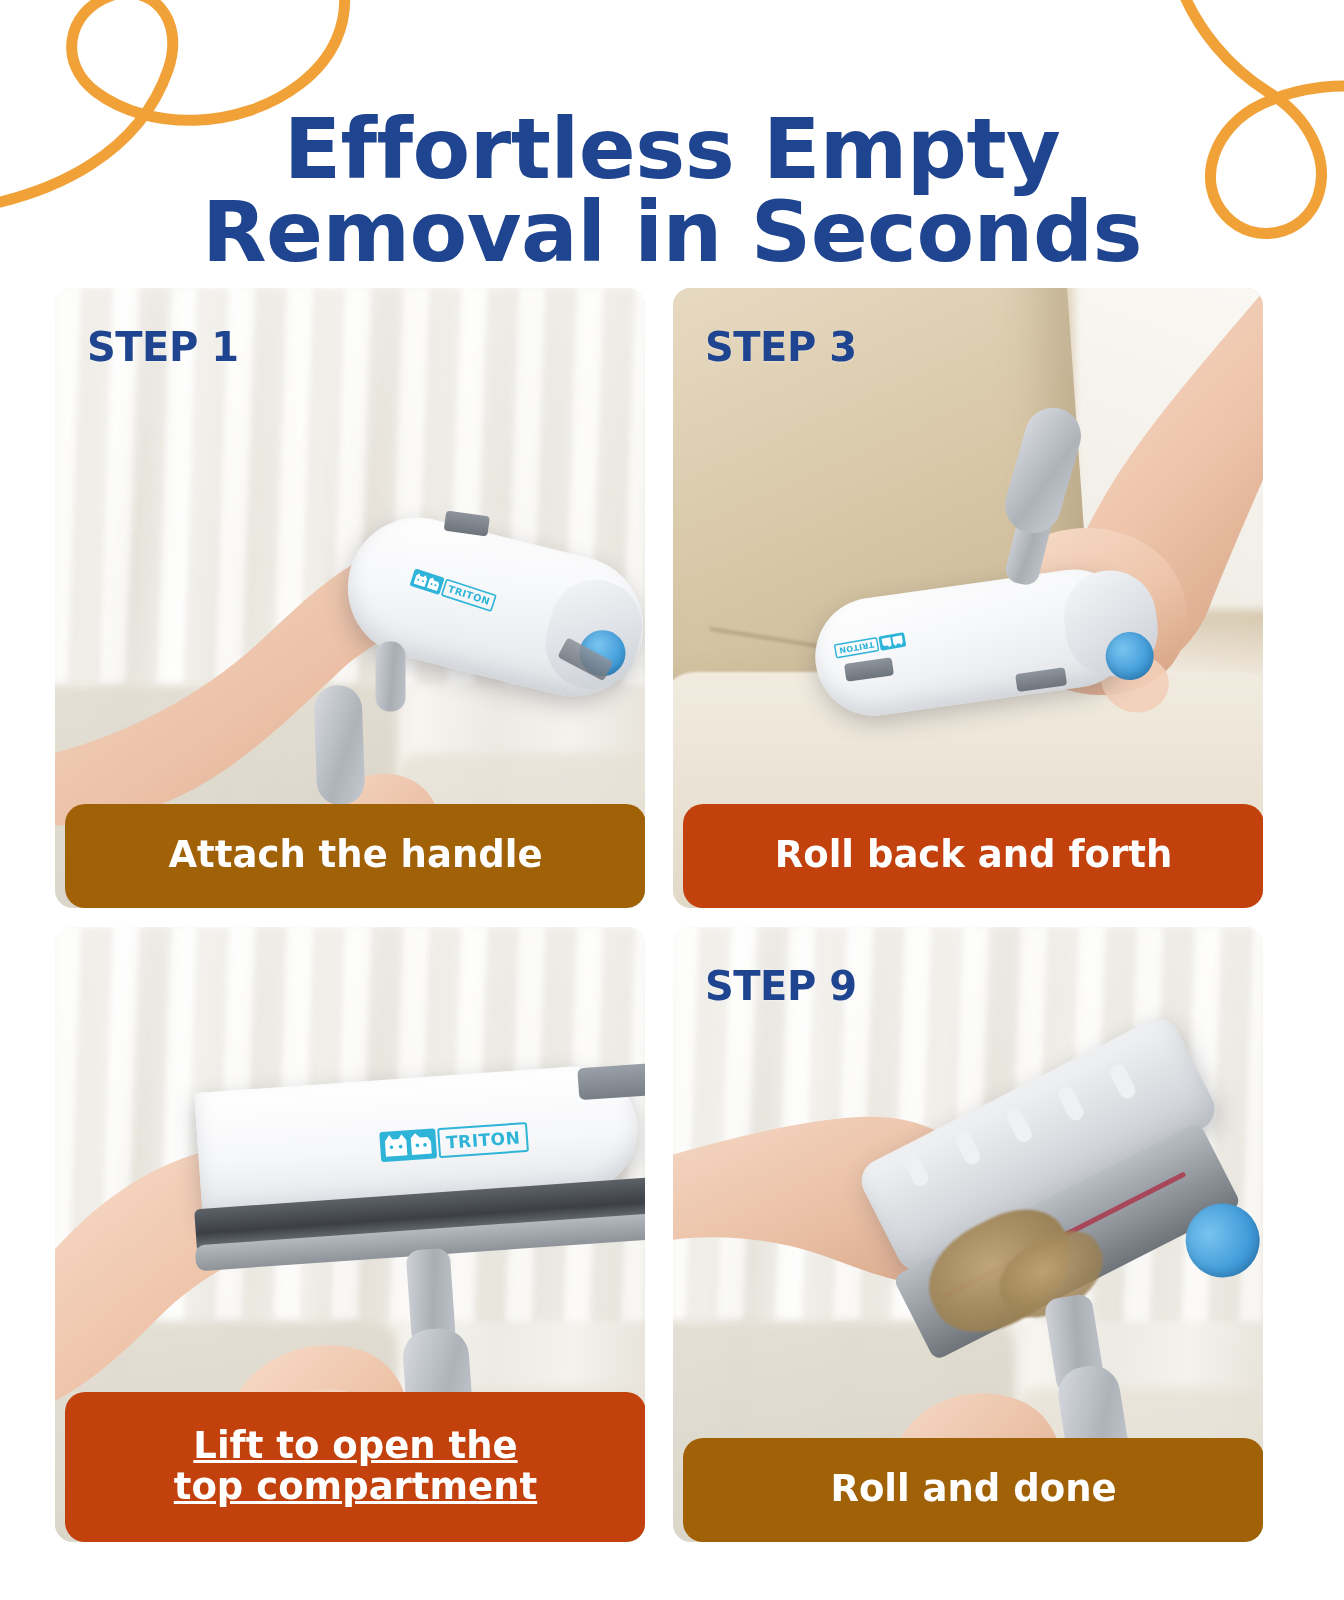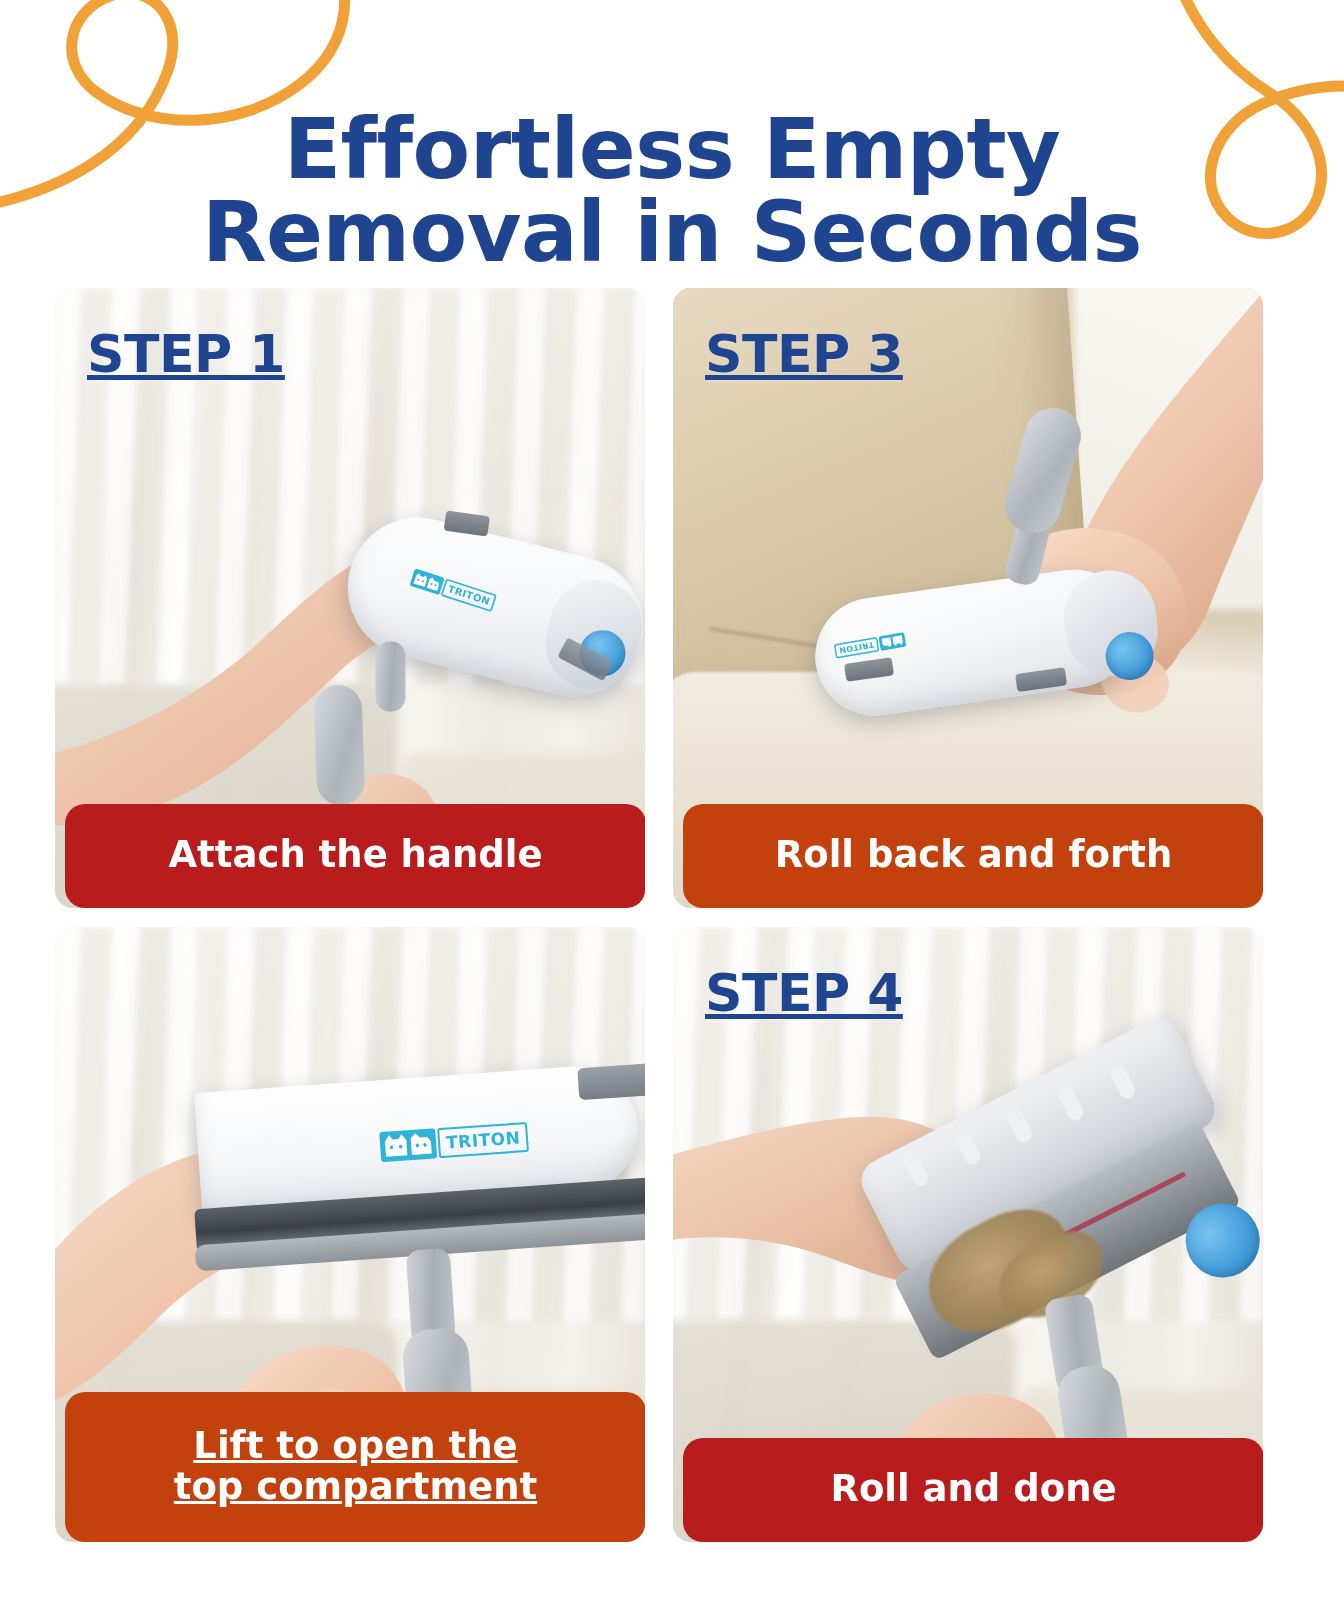--- a/index.html
+++ b/index.html
@@ -221,25 +221,24 @@
   }
 
   
   .step-label {
     position: absolute;
     top: 36px;
     left: 32px;
     color: #1f4590;
     font-family: "DejaVu Sans", sans-serif;
     font-weight: bold;
-    font-size: 52px;
+    font-size: 40px;
     letter-spacing: -0.5px;
     z-index: 6;
     text-shadow: 0 1px 2px rgba(255,255,255,0.35);
-    text-decoration: underline;
   }
 
   
   .caption {
     position: absolute;
     left: 10px;
     right: -1px;
     bottom: 0;
     min-height: 104px;
     border-radius: 20px 20px 20px 20px;
@@ -249,21 +248,21 @@
     text-align: center;
     color: #ffffff;
     font-family: "DejaVu Sans", sans-serif;
     font-weight: bold;
     font-size: 37px;
     line-height: 1.12;
     padding: 16px 18px 18px;
     box-sizing: border-box;
     z-index: 7;
   }
-  .caption.blue   { background: #b91c1c; }
+  .caption.blue   { background: #a16207; }
   .caption.orange { background: #c2410c; }
   .caption.two-line { min-height: 150px; text-decoration: underline; }
 </style>
 </head>
 <body>
 
 <div class="swirl-layer">
   <svg width="1344" height="300" viewBox="0 0 1344 300" xmlns="http://www.w3.org/2000/svg" aria-hidden="true">
     <g fill="none" stroke="#f0a238" stroke-width="11" stroke-linecap="round">
 
@@ -480,17 +479,17 @@
         <div class="graytray" style="left:22px; top:112px; width:344px; height:94px;"></div>
         <div class="vent" style="left:60px; top:150px; width:270px; height:5px; background:#a8465a; border-radius:3px;"></div>
         <div class="fur" style="left:46px; top:104px; width:150px; height:104px;"></div>
         <div class="fur" style="left:110px; top:146px; width:110px; height:72px; opacity:0.85;"></div>
         <div class="bluecap" style="left:296px; top:192px; width:74px; height:74px;"></div>
         <div class="shaft" style="left:130px; top:206px; width:48px; height:96px; transform:rotate(18deg);"></div>
         <div class="grip" style="left:104px; top:276px; width:62px; height:116px; transform:rotate(18deg);"></div>
       </div>
     </div>
 
-    <div class="step-label">STEP 4</div>
+    <div class="step-label">STEP 9</div>
     <div class="caption blue">Roll and done</div>
   </div>
 
 </div>
 
 </body></html>

